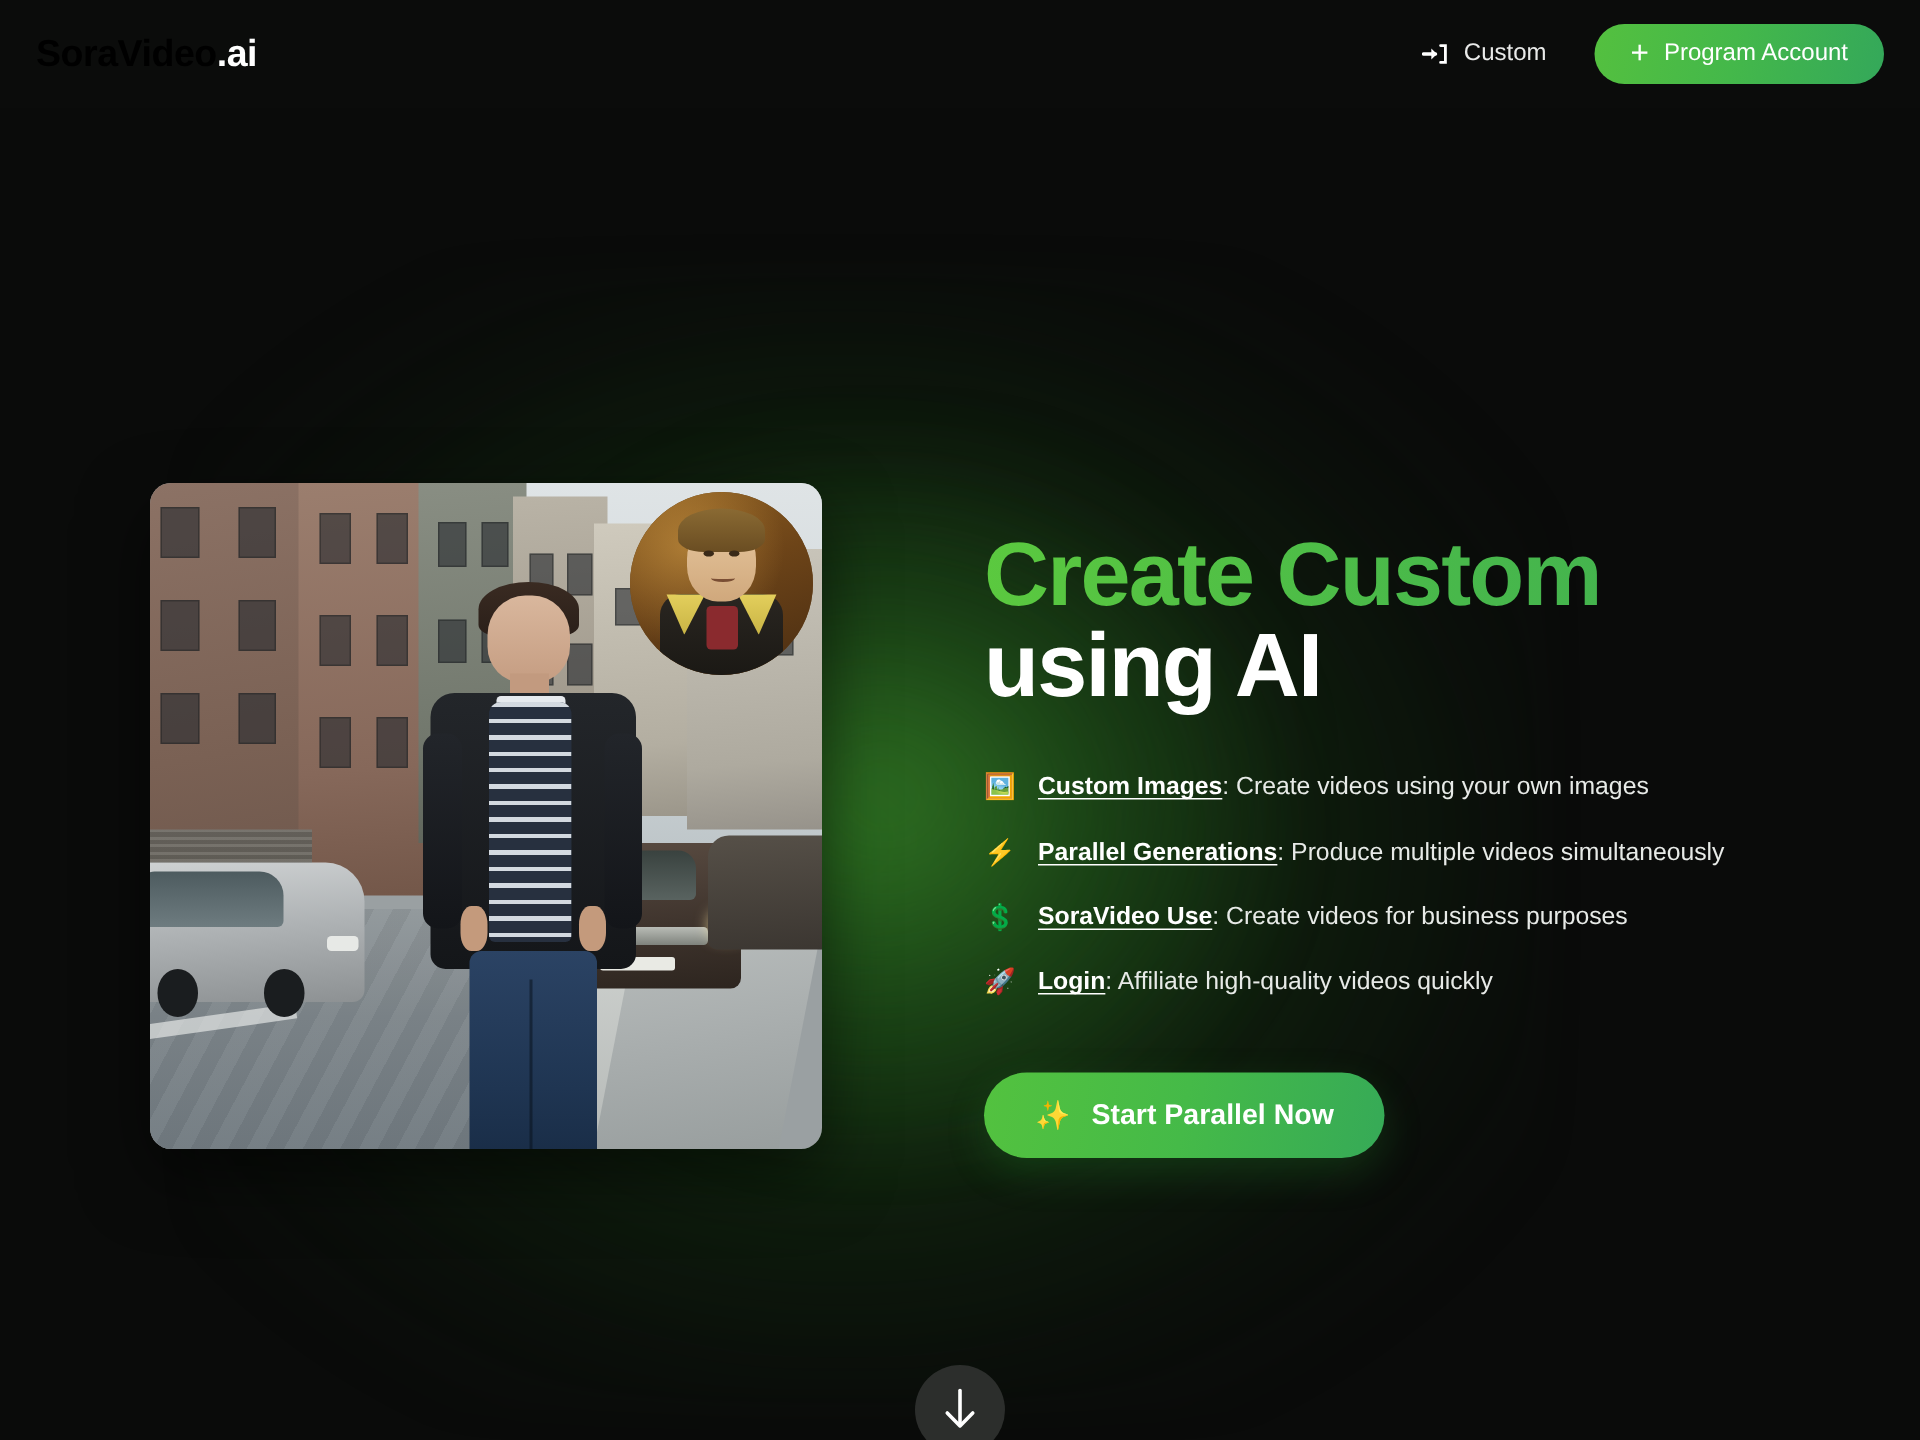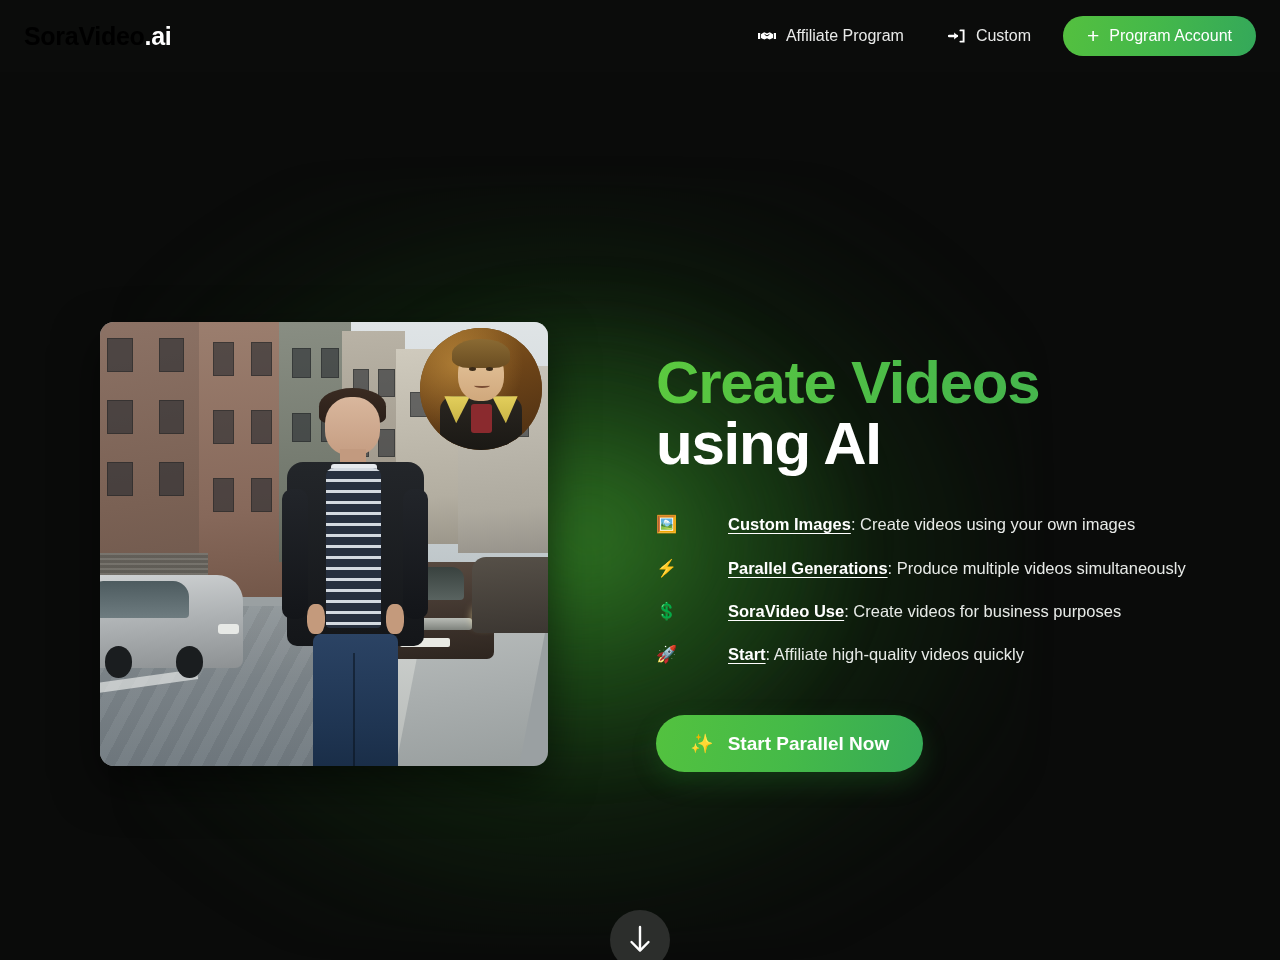--- a/index.html
+++ b/index.html
@@ -355,21 +355,21 @@
   }
   .hl-line2 { display:block; color:#ffffff; }
 
   .features { list-style:none; margin:40px 0 0 0; padding:0; }
   .feature {
     display:flex; align-items:flex-start; gap:16px;
     margin-bottom:22px;
     font-size:16.5px; color:#e7eae7; line-height:1.25;
   }
   .f-icon { width:20px; flex:0 0 20px; font-size:17px; line-height:1.25; text-align:center; }
-  .f-text { flex:1;margin-left:36px; }
+  .f-text { flex:1; }
   .f-label { font-weight:bold; text-decoration:underline; text-underline-offset:3px; color:#ffffff; }
 
   .btn-start {
     display:inline-flex; align-items:center; gap:14px;
     margin-top:28px;
     height:57px; padding:0 34px;
     border:none; border-radius:29px;
     background:linear-gradient(100deg,#53c23f 0%,#45ba48 50%,#36aa57 100%);
     color:#ffffff; font-size:19px; font-weight:bold;
     font-family:"Liberation Sans", sans-serif;
@@ -397,31 +397,20 @@
   <div class="glow-soft"></div>
 
   <div class="header">
 
     <div class="logo">
       <span>SoraVideo</span><span class="tld">.ai</span>
     </div>
 
     <div class="nav">
 
-      <a class="nav-link">
-        <span class="nav-icon">
-          <svg width="18" height="18" viewBox="0 0 18 18" fill="none">
-            <rect x="0" y="6" width="2.2" height="6" fill="#fff"></rect>
-            <rect x="15.8" y="6" width="2.2" height="6" fill="#fff"></rect>
-            <path d="M3 7.2 L6.2 5.2 L9 6.6 L11.8 5.2 L15 7.2 L15 11 L11.6 12.6 L9 11.2 L6.4 12.6 L3 11 Z" fill="#fff"></path>
-            <path d="M6.6 7.4 L9 8.9 L11.4 7.4" stroke="#0b0c0b" stroke-width="1" fill="none"></path>
-          </svg>
-        </span>
-        <span>Affiliate Program</span>
-      </a>
 
       <a class="nav-link">
         <span class="nav-icon">
           <svg width="18" height="18" viewBox="0 0 18 18" fill="none">
             <path d="M1 9 H9" stroke="#fff" stroke-width="2.3" stroke-linecap="round"></path>
             <path d="M6.2 5.4 L10 9 L6.2 12.6 Z" fill="#fff"></path>
             <path d="M12.4 3.4 H15.6 V14.6 H12.4" stroke="#fff" stroke-width="1.9" fill="none" stroke-linecap="round"></path>
           </svg>
         </span>
         <span>Custom</span>
@@ -524,21 +513,21 @@
           <div class="i-eye i-eye-l"></div>
           <div class="i-eye i-eye-r"></div>
           <div class="i-smile"></div>
         </div>
       </div>
     </div>
 
     <div class="copy">
 
       <h1 class="headline">
-        <span class="hl-line1">Create Videos</span>
+        <span class="hl-line1">Create Custom</span>
         <span class="hl-line2">using AI</span>
       </h1>
 
       <ul class="features">
 
         <li class="feature">
           <span class="f-icon">🖼️</span>
           <span class="f-text"><span class="f-label">Custom Images</span><span>: Create videos using your own images</span></span>
         </li>
 
@@ -547,21 +536,21 @@
           <span class="f-text"><span class="f-label">Parallel Generations</span><span>: Produce multiple videos simultaneously</span></span>
         </li>
 
         <li class="feature">
           <span class="f-icon">💲</span>
           <span class="f-text"><span class="f-label">SoraVideo Use</span><span>: Create videos for business purposes</span></span>
         </li>
 
         <li class="feature">
           <span class="f-icon">🚀</span>
-          <span class="f-text"><span class="f-label">Start</span><span>: Affiliate high-quality videos quickly</span></span>
+          <span class="f-text"><span class="f-label">Login</span><span>: Affiliate high-quality videos quickly</span></span>
         </li>
 
       </ul>
 
       <button class="btn-start">
         <span class="wand">✨</span>
         <span>Start Parallel Now</span>
       </button>
 
     </div>

